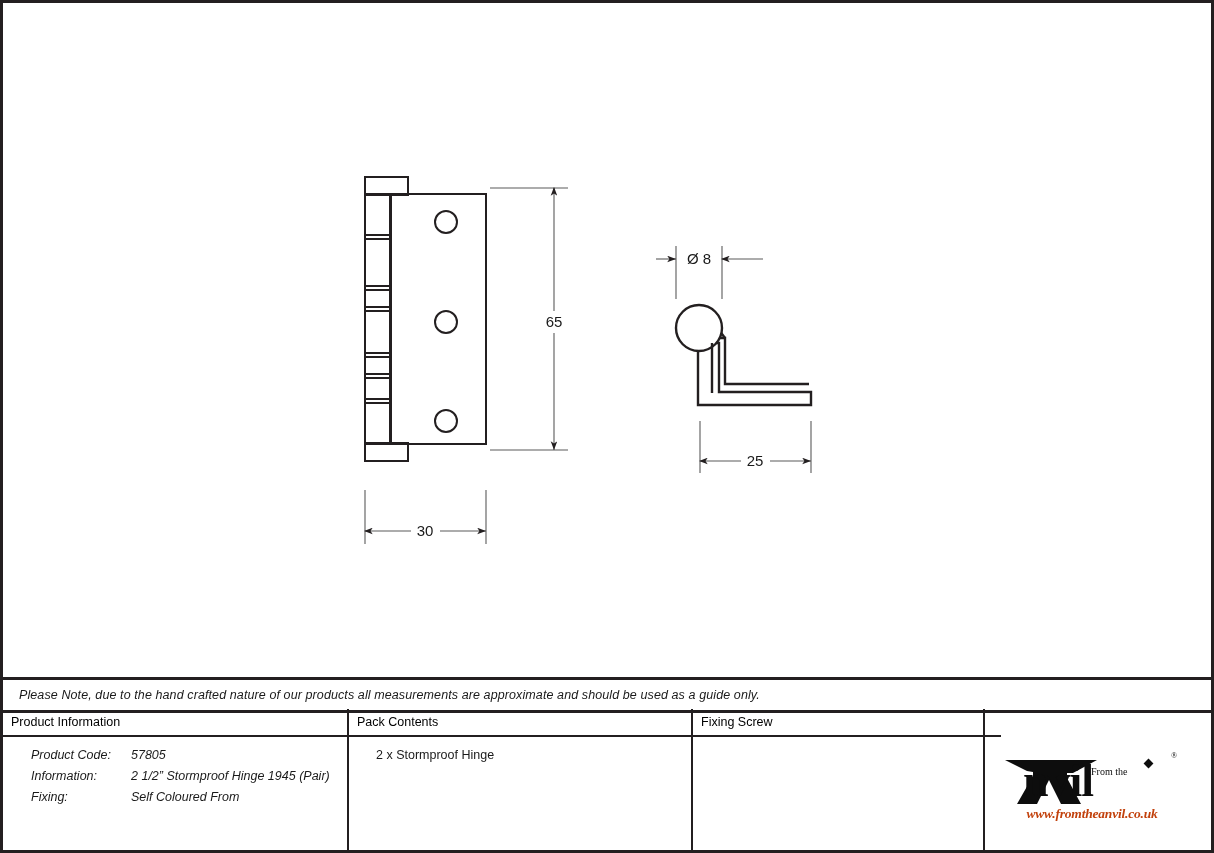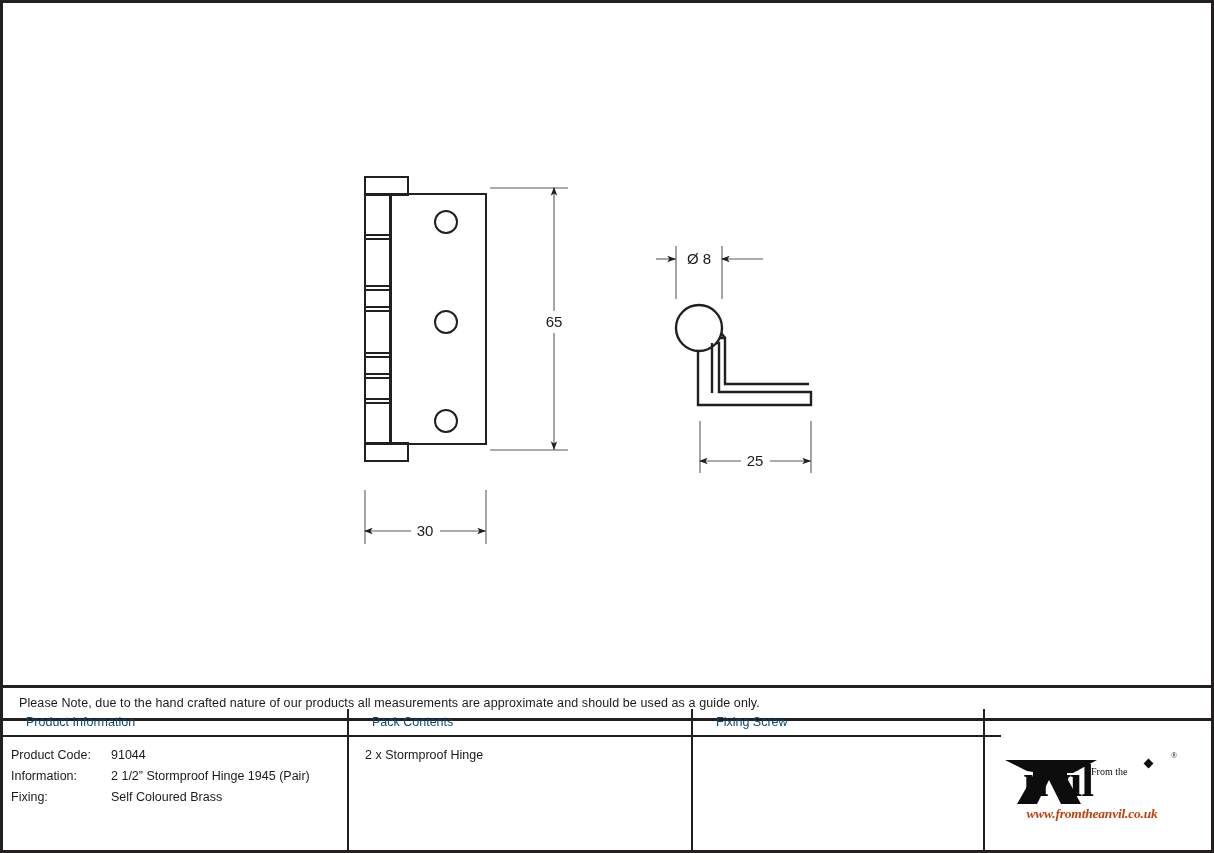--- a/index.html
+++ b/index.html
@@ -40,26 +40,27 @@
     height: 180px;
     box-sizing: border-box;
   }
   .tbl-row {
     position: absolute;
     left: 0;
     width: 100%;
     box-sizing: border-box;
   }
   #note-row {
-    top: 12px;
+    top: 4px;
     height: 36px;
     border-top: 3px solid #231f20;
     border-bottom: 3px solid #231f20;
     display: flex;
     align-items: center;
+    font-style: italic;
   }
   #note-text {
     padding-left: 16px;
     font-size: 12.5px;
     letter-spacing: 0.1px;
     color: #1a1a1a;
     white-space: nowrap;
   }
   #header-row {
     top: 36px;
@@ -83,58 +84,60 @@
 
   #header-row .cell {
     border-right: 2px solid #231f20;
     display: flex;
     align-items: center;
   }
   #header-row .c4 {
     border-right: none;
   }
   #header-row .hdr-label {
-    padding-left: 23px;
-    font-size: 12.5px;
-    color: #0c4a6e;
+    padding-left: 8px;
+    font-size: 12.5px;
+    color: #000000;
     white-space: nowrap;
   }
   #header-underline {
     position: absolute;
     left: 0;
     top: 62px;
     width: 998px;
     height: 0;
     border-top: 2px solid #231f20;
   }
   #body-row .cell {
     border-right: 2px solid #231f20;
   }
   #body-row .c4 { border-right: none; }
 
   
   #product-info {
-    padding: 10px 0 0 8px;
+    padding: 10px 0 0 28px;
+    font-style: italic;
   }
   .pi-line {
     display: flex;
     font-size: 12.5px;
     line-height: 21px;
     color: #1a1a1a;
     white-space: nowrap;
   }
   .pi-key { width: 100px; flex: 0 0 100px; }
   .pi-val { flex: 1 1 auto; }
 
   #pack-contents {
     padding: 10px 0 0 16px;
     font-size: 12.5px;
     line-height: 21px;
     color: #1a1a1a;
     white-space: nowrap;
+    margin-left: 11px;
   }
   #fixing-screw-body {
     padding: 10px 0 0 16px;
     font-size: 12.5px;
     line-height: 21px;
     color: #1a1a1a;
   }
 
   
   #logo-cell {
@@ -317,29 +320,29 @@
     </div>
 
     <div id="header-underline"></div>
 
     <div id="body-row" class="tbl-row">
 
       <div class="cell c1">
         <div id="product-info">
           <div class="pi-line">
             <span class="pi-key">Product Code:</span>
-            <span class="pi-val">91044</span>
+            <span class="pi-val">57805</span>
           </div>
           <div class="pi-line">
             <span class="pi-key">Information:</span>
             <span class="pi-val">2 1/2” Stormproof Hinge 1945 (Pair)</span>
           </div>
           <div class="pi-line">
             <span class="pi-key">Fixing:</span>
-            <span class="pi-val">Self Coloured Brass</span>
+            <span class="pi-val">Self Coloured From</span>
           </div>
         </div>
       </div>
 
       <div class="cell c2">
         <div id="pack-contents">2 x Stormproof Hinge</div>
       </div>
 
       <div class="cell c3">
         <div id="fixing-screw-body"></div>

